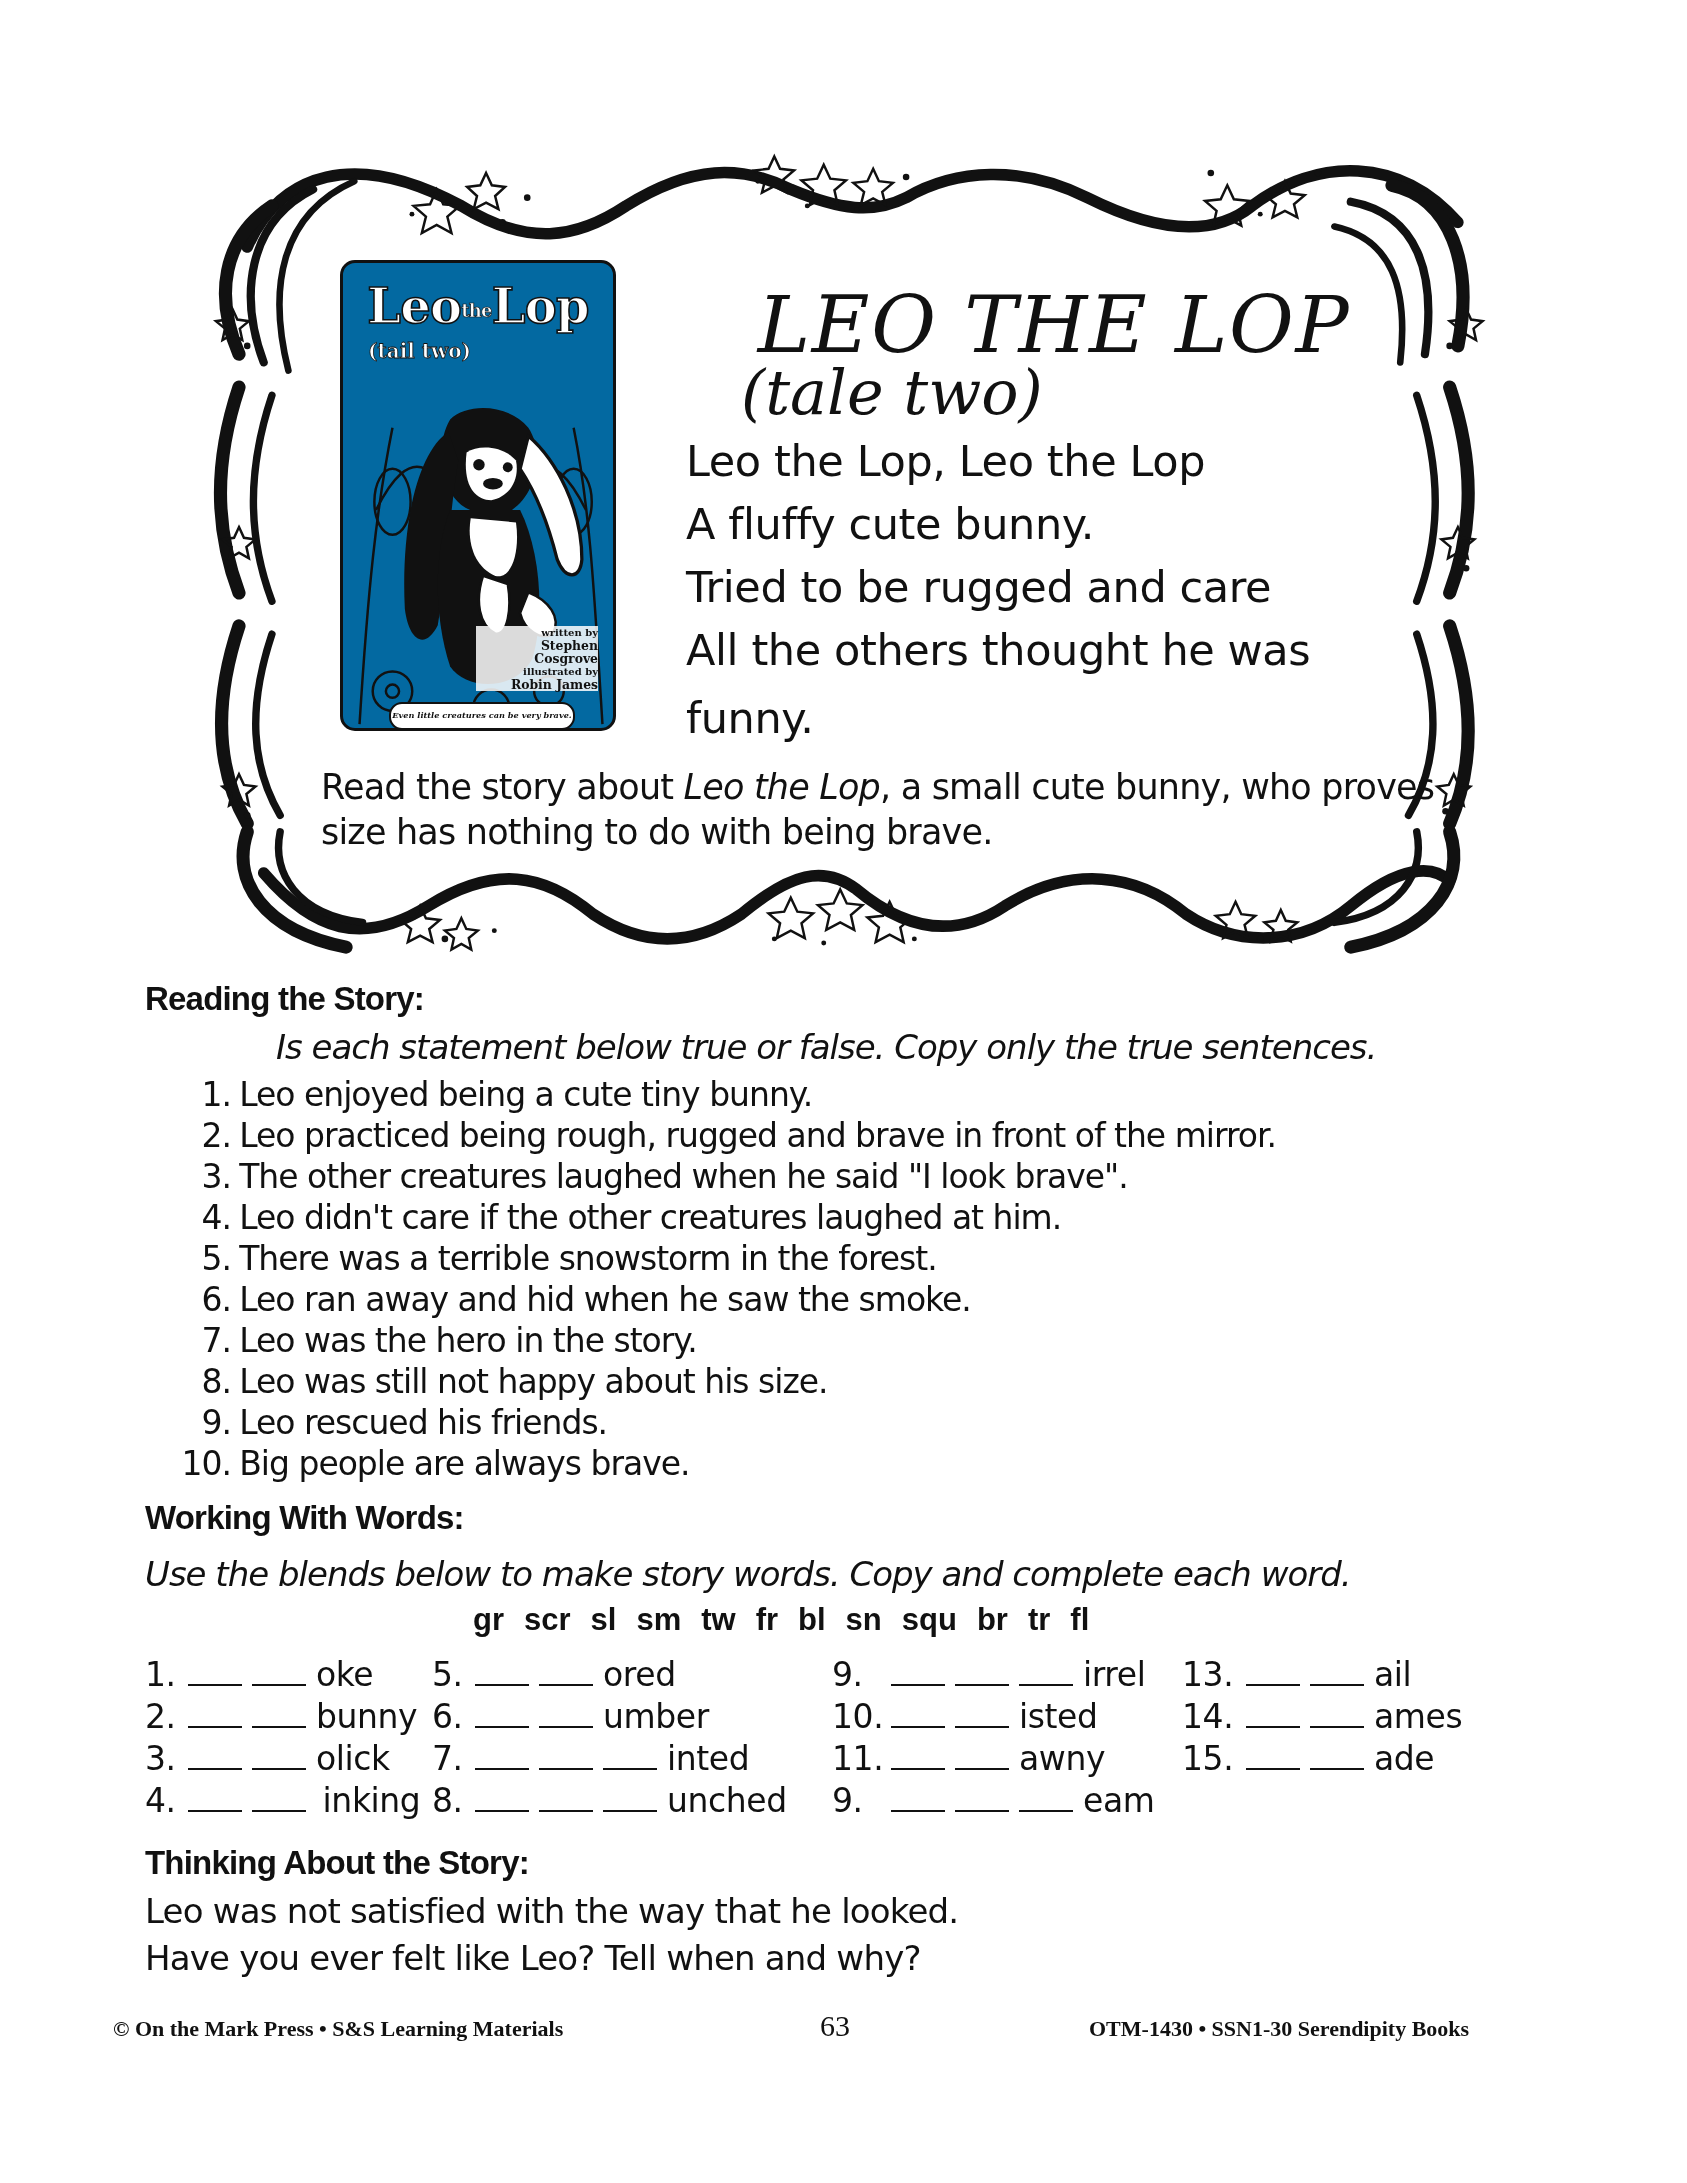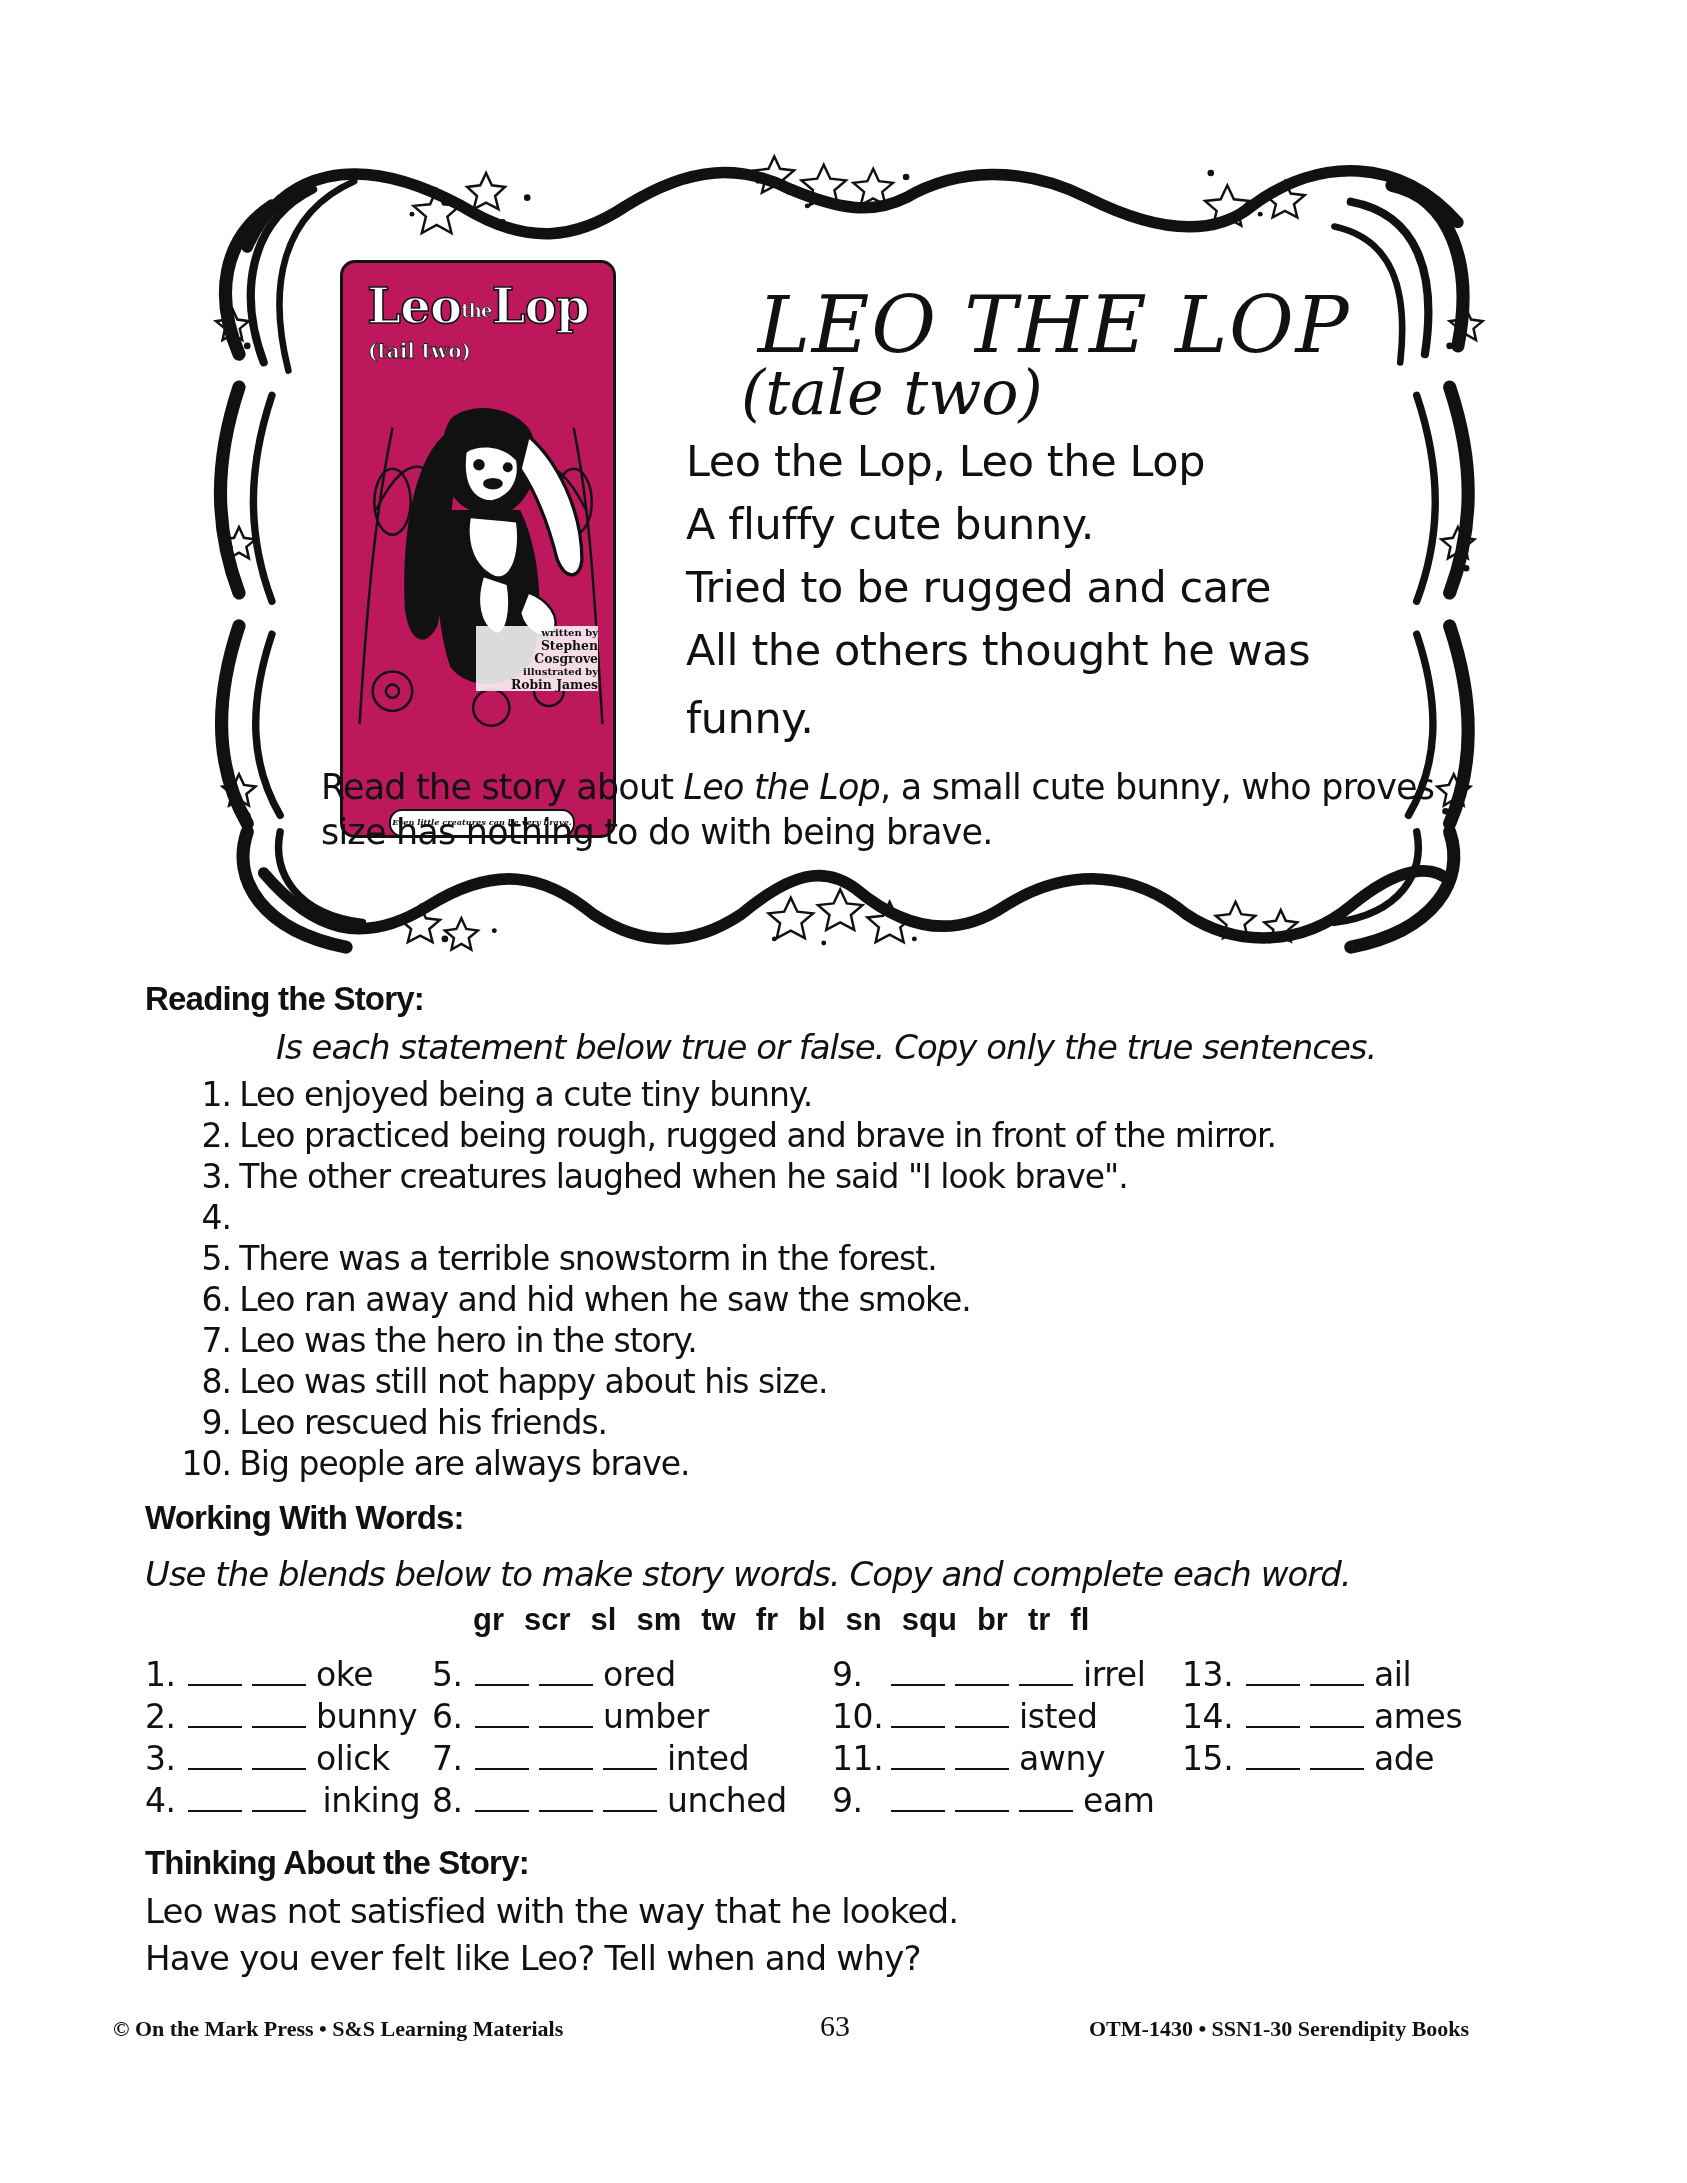--- a/index.html
+++ b/index.html
@@ -1,19 +1,19 @@
 <!DOCTYPE html>
 <html style="font-size:13px"><head>
 <meta charset="utf-8">
 <style>
   html, body { margin: 0; padding: 0; background: #ffffff; }
   body { width: 1687px; height: 2183px; position: relative; overflow: hidden; color: #111; font-family: "DejaVu Sans", sans-serif; }
   .abs { position: absolute; }
   #frame { position: absolute; left: 0; top: 0; width: 1687px; height: 1013px; }
-  #cover { position: absolute; left: 340px; top: 260px; width: 276px; height: 578px; border: 3.3px solid #111; border-radius: 15px; box-sizing: border-box; overflow: hidden; background: #be185d; }
+  #cover { position: absolute; left: 340px; top: 260px; width: 276px; height: 471px; border: 3.3px solid #111; border-radius: 15px; box-sizing: border-box; overflow: hidden; background: #0369a1; }
   #cover svg { position: absolute; left: 0; top: 0; }
   .cover-title { position: absolute; left: 0; width: 100%; top: 15px; text-align: center; font-family: "DejaVu Serif", serif; font-size: 48px; font-weight: bold; color: #fff; -webkit-text-stroke: 1.6px #111; letter-spacing: -0.8px; white-space: nowrap; }
   .cover-title .small { font-size: 18px; -webkit-text-stroke: 0.7px #111; vertical-align: middle; }
   .cover-sub { position: absolute; left: 25px; top: 76px; font-family: "DejaVu Serif", serif; font-size: 20px; font-weight: bold; color: #fff; -webkit-text-stroke: 0.8px #111; }
   .cover-credits { position: absolute; right: 15px; top: 363px; width: 107px; text-align: right; font-family: "DejaVu Serif", serif; font-size: 10px; font-weight: bold; line-height: 13px; background: rgba(255,255,255,0.85); padding-left: 15px; }
   .cover-credits .name { font-size: 12.4px; }
   .cover-caption { position: absolute; left: 46px; bottom: -1.6px; width: 186px; height: 28px; border: 2.5px solid #111; border-radius: 13px; background: #fff; box-sizing: border-box; text-align: center; font-family: "DejaVu Serif", serif; font-style: italic; font-weight: bold; font-size: 8.2px; line-height: 23px; }
   .title { left: 741px; width: 626px; text-align: center; top: 280px; font-family: "DejaVu Serif", serif; font-style: italic; font-size: 79px; line-height: 91px; letter-spacing: 1.6px; }
   .subtitle { left: 741px; width: 626px; text-align: left; top: 361px; font-family: "DejaVu Serif", serif; font-style: italic; font-size: 62px; line-height: 63px; }
   .poem { left: 686px; top: 430px; font-family: "DejaVu Sans", sans-serif; font-size: 43px; line-height: 63px; letter-spacing: -0.4px; }
@@ -181,20 +181,21 @@
   <div class="row">
       <span class="num">2.</span>
       <span>Leo practiced being rough, rugged and brave in front of the mirror.</span>
     </div>
   <div class="row">
       <span class="num">3.</span>
       <span>The other creatures laughed when he said "I look brave".</span>
     </div>
   <div class="row">
       <span class="num">4.</span>
+      <span>Leo didn't care if the other creatures laughed at him.</span>
     </div>
   <div class="row">
       <span class="num">5.</span>
       <span>There was a terrible snowstorm in the forest.</span>
     </div>
   <div class="row">
       <span class="num">6.</span>
       <span>Leo ran away and hid when he saw the smoke.</span>
     </div>
   <div class="row">

